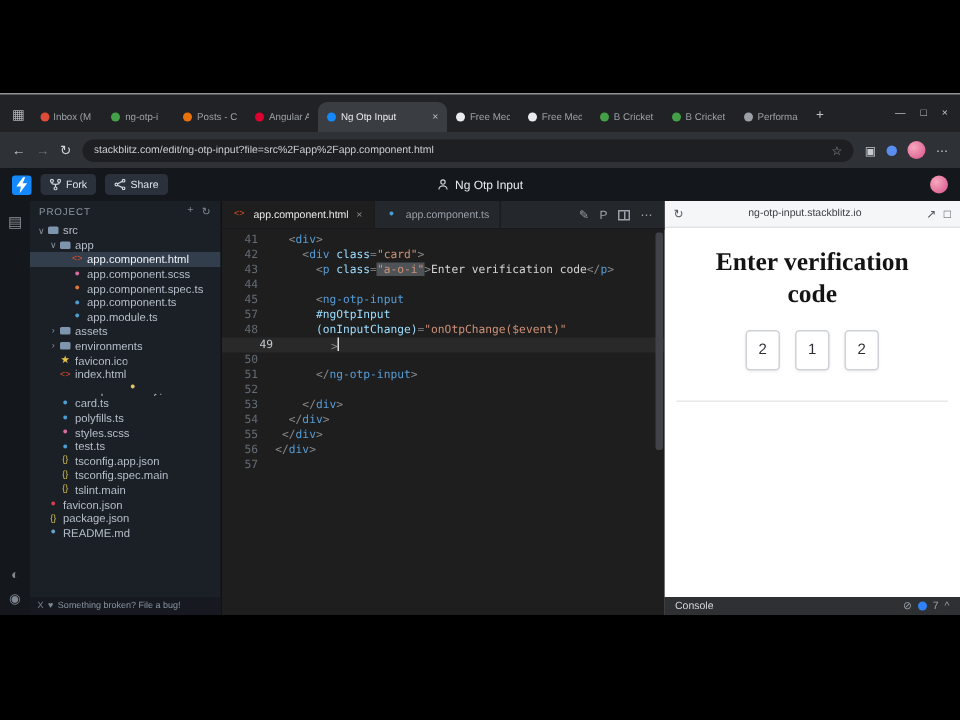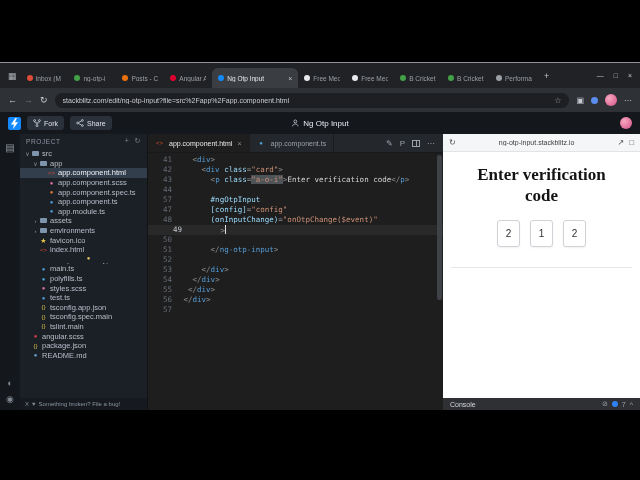--- a/index.html
+++ b/index.html
@@ -289,21 +289,21 @@
               <span class="tlabel">index.html</span>
             </div>
             <div class="trow" style="padding-left: 12px; flex-direction: column;">
               <span class="chev"></span>
               <span class="ficon fi-js">●</span>
               <span class="tlabel">karma.conf.js</span>
             </div>
             <div class="trow" style="padding-left: 12px;">
               <span class="chev"></span>
               <span class="ficon fi-ts">●</span>
-              <span class="tlabel">main.ts</span>
+              <span class="tlabel">card.ts</span>
             </div>
             <div class="trow" style="padding-left: 12px;">
               <span class="chev"></span>
               <span class="ficon fi-ts">●</span>
               <span class="tlabel">polyfills.ts</span>
             </div>
             <div class="trow" style="padding-left: 12px;">
               <span class="chev"></span>
               <span class="ficon fi-scss">●</span>
               <span class="tlabel">styles.scss</span>
@@ -324,21 +324,21 @@
               <span class="tlabel">tsconfig.spec.main</span>
             </div>
             <div class="trow" style="padding-left: 12px;">
               <span class="chev"></span>
               <span class="ficon fi-json">{}</span>
               <span class="tlabel">tslint.main</span>
             </div>
             <div class="trow" style="padding-left: 4px;">
               <span class="chev"></span>
               <span class="ficon fi-angular">●</span>
-              <span class="tlabel">angular.scss</span>
+              <span class="tlabel">favicon.json</span>
             </div>
             <div class="trow" style="padding-left: 4px;">
               <span class="chev"></span>
               <span class="ficon fi-json">{}</span>
               <span class="tlabel">package.json</span>
             </div>
             <div class="trow" style="padding-left: 4px;">
               <span class="chev"></span>
               <span class="ficon fi-md">●</span>
               <span class="tlabel">README.md</span>
@@ -382,26 +382,26 @@
             </div>
             <div class="crow">
               <span class="ln">43</span>
               <span class="lc"><span class="tk-p">       </span><span class="tk-u">&lt;</span><span class="tk-t">p</span><span class="tk-p"> </span><span class="tk-a">class</span><span class="tk-u">=</span><span class="tk-h">"a-o-i"</span><span class="tk-u">&gt;</span><span class="tk-x">Enter verification code</span><span class="tk-u">&lt;/</span><span class="tk-t">p</span><span class="tk-u">&gt;</span></span>
             </div>
             <div class="crow">
               <span class="ln">44</span>
               <span class="lc"></span>
             </div>
             <div class="crow">
+              <span class="ln">45</span>
+              <span class="lc"><span class="tk-p">       </span><span class="tk-u">&lt;</span><span class="tk-t">ng-otp-input</span></span>
+            </div>
+            <div class="crow">
               <span class="ln">57</span>
               <span class="lc"><span class="tk-p">       </span><span class="tk-a">#ngOtpInput</span></span>
-            </div>
-            <div class="crow">
-              <span class="ln">47</span>
-              <span class="lc"><span class="tk-p">       </span><span class="tk-a">[config]</span><span class="tk-u">=</span><span class="tk-s">"config"</span></span>
             </div>
             <div class="crow">
               <span class="ln">48</span>
               <span class="lc"><span class="tk-p">       </span><span class="tk-a">(onInputChange)</span><span class="tk-u">=</span><span class="tk-s">"onOtpChange($event)"</span></span>
             </div>
             <div class="crow cur">
               <span class="ln">49</span>
               <span class="lc"><span class="tk-p">       </span><span class="tk-u">&gt;</span><span class="caret"></span></span>
             </div>
             <div class="crow">

